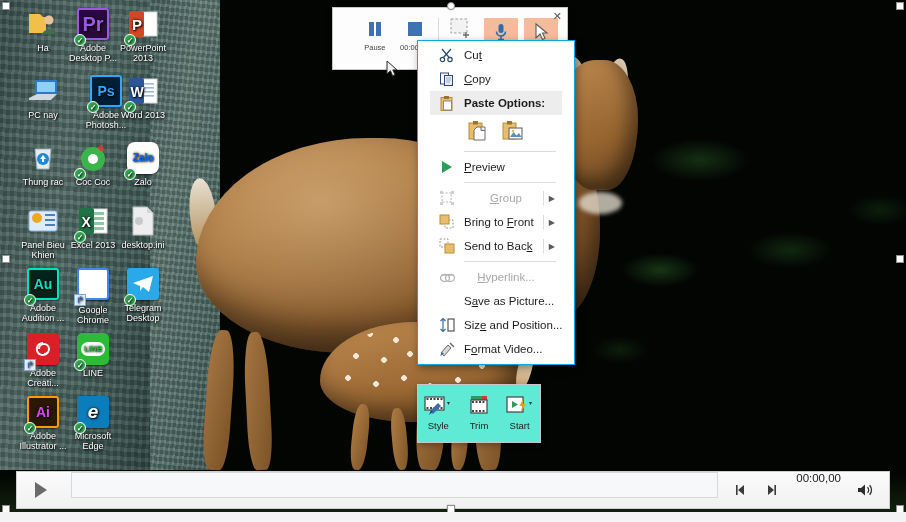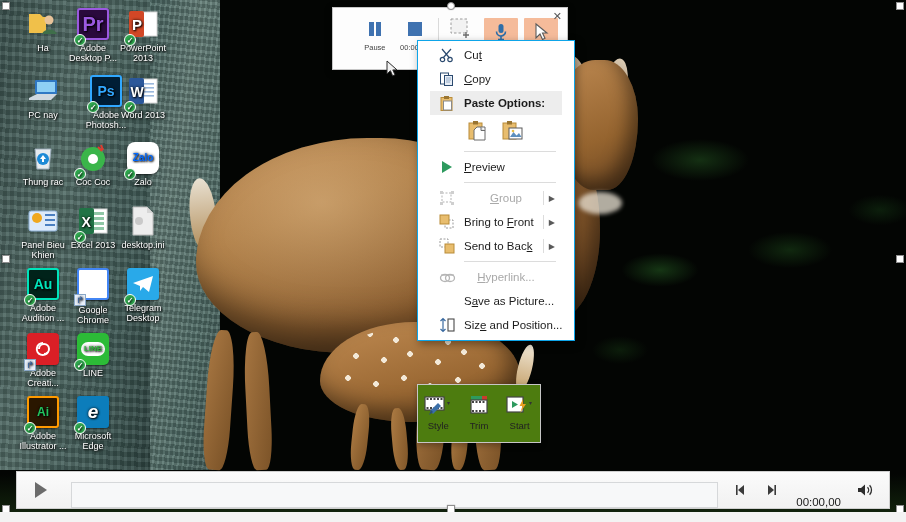--- a/index.html
+++ b/index.html
@@ -233,39 +233,39 @@
     background: #fdeeee;
     outline: 2.5px solid #e8120c; outline-offset: -1px;
     margin: 1px 0;
   }
   .underl { text-decoration: underline; }
 
   
   .mini-toolbar {
     position: absolute; left: 417px; top: 384px;
     width: 124px; height: 59px;
-    background: #4d7c0f; border: 1px solid #c6c6c6;
+    background: #5eead4; border: 1px solid #c6c6c6;
     box-shadow: 0 2px 6px rgba(0,0,0,0.3);
     display: flex; align-items: flex-start; justify-content: space-around;
     padding-top: 7px;
   }
   .mini-btn {
     width: 38px; display: flex; flex-direction: column; align-items: center;
     font-size: 9.5px; color: #222; cursor: pointer;
   }
   .mini-btn .mi { height: 26px; display: flex; align-items: center; justify-content: center; }
   .mini-btn .ml { margin-top: 2px; }
 
   
   .play-bar {
     position: absolute; left: 16px; top: 471px;
     width: 874px; height: 38px;
     background: linear-gradient(#fbfbfb, #f1f1f1);
     border: 1px solid #cfcfcf;
-    display: flex; align-items: flex-end;
+    display: flex; align-items: flex-start;
     padding: 0 8px 0 0;
   }
   .pb-play {
     width: 46px; height: 100%;
     display: flex; align-items: center; justify-content: center;
     cursor: pointer;
   }
   .pb-track {
     flex: 1; height: 26px; margin: 0 8px;
     background: #f7f8f9; border: 1px solid #d6d8da;
@@ -415,21 +415,21 @@
           </span><span class="ck">✓</span></span><span class="lbl">Telegram Desktop</span></div>
       <div class="desk-icon" style="left: 18px; top: 333px;"><span style="position:relative;display:inline-block"><span class="glyph" style="background:#da1f26;border-radius:4px">
             <svg width="20" height="18" viewBox="0 0 20 18">
               <path d="M10 3 a6 6 0 1 0 5 9" stroke="#fff" stroke-width="2" fill="none"></path>
               <path d="M6 9 a5 5 0 1 1 5 5" stroke="#fff" stroke-width="2" fill="none"></path>
             </svg>
           </span><span class="sc">↱</span></span><span class="lbl">Adobe Creati...</span></div>
       <div class="desk-icon" style="left: 68px; top: 333px;"><span style="position:relative;display:inline-block"><span class="glyph" style="background:#2cbb37;border-radius:5px">
             <span style="background:#fff;color:#2cbb37;font-size:8px;padding:2px 3px;border-radius:7px">LINE</span>
           </span><span class="ck">✓</span></span><span class="lbl">LINE</span></div>
-      <div class="desk-icon" style="left: 18px; top: 396px;"><span style="position:relative;display:inline-block"><span class="glyph" style="background:#2a1700;border:2px solid #ff9a00;color:#22c55e;font-size:12px">Ai</span><span class="ck">✓</span></span><span class="lbl">Adobe Illustrator ...</span></div>
+      <div class="desk-icon" style="left: 18px; top: 396px;"><span style="position:relative;display:inline-block"><span class="glyph" style="background:#2a1700;border:2px solid #ff9a00;color:#d946ef;font-size:14px">Ai</span><span class="ck">✓</span></span><span class="lbl">Adobe Illustrator ...</span></div>
       <div class="desk-icon" style="left: 68px; top: 396px;"><span style="position:relative;display:inline-block"><span class="glyph" style="background:#0c7dbb;border-radius:3px;font-size:19px;font-style:italic">e</span><span class="ck">✓</span></span><span class="lbl">Microsoft Edge</span></div>
     </div>
 
   <div class="rec-toolbar">
     <span class="rec-close">✕</span>
     <div class="rec-btns">
       <div class="rec-btn">
         <span class="ri">
           <svg width="20" height="20" viewBox="0 0 20 20">
               <rect x="4" y="3" width="5" height="14" fill="#3f72b0"></rect>
@@ -594,20 +594,30 @@
         <span>S<span class="underl">a</span>ve as Picture...</span>
       </div>
       <div class="ctx-item">
         <span class="cico">
           <svg width="17" height="16" viewBox="0 0 17 16">
             <path d="M4 2 v12 M1.5 4 L4 1.5 L6.5 4 M1.5 12 L4 14.5 L6.5 12" stroke="#3a6aa0" stroke-width="1.2" fill="none"></path>
             <rect x="9" y="2" width="6" height="12" fill="none" stroke="#4a4a4a" stroke-width="1.1"></rect>
           </svg>
         </span>
         <span>Siz<span class="underl">e</span> and Position...</span>
+      </div>
+      <div class="ctx-item">
+        <span class="cico">
+          <svg width="17" height="16" viewBox="0 0 17 16">
+            <path d="M2 12 L9 4 l3 3 L5 15 Z" fill="#d8d8d8" stroke="#6a6a6a"></path>
+            <path d="M1 15 l2 -4 l2 2 z" fill="#3b6fa8"></path>
+            <path d="M11 2 l4 4" stroke="#6a6a6a" stroke-width="1.4"></path>
+          </svg>
+        </span>
+        <span>F<span class="underl">o</span>rmat Video...</span>
       </div>
     </div>
 
   <div class="mini-toolbar">
     <div class="mini-btn">
       <span class="mi">
         <svg width="32" height="24" viewBox="0 0 32 24">
           <rect x="3" y="4" width="19" height="13" fill="#fff" stroke="#444" stroke-width="1.2"></rect>
           <g fill="#444">
             <rect x="4.5" y="5" width="2" height="2"></rect>

